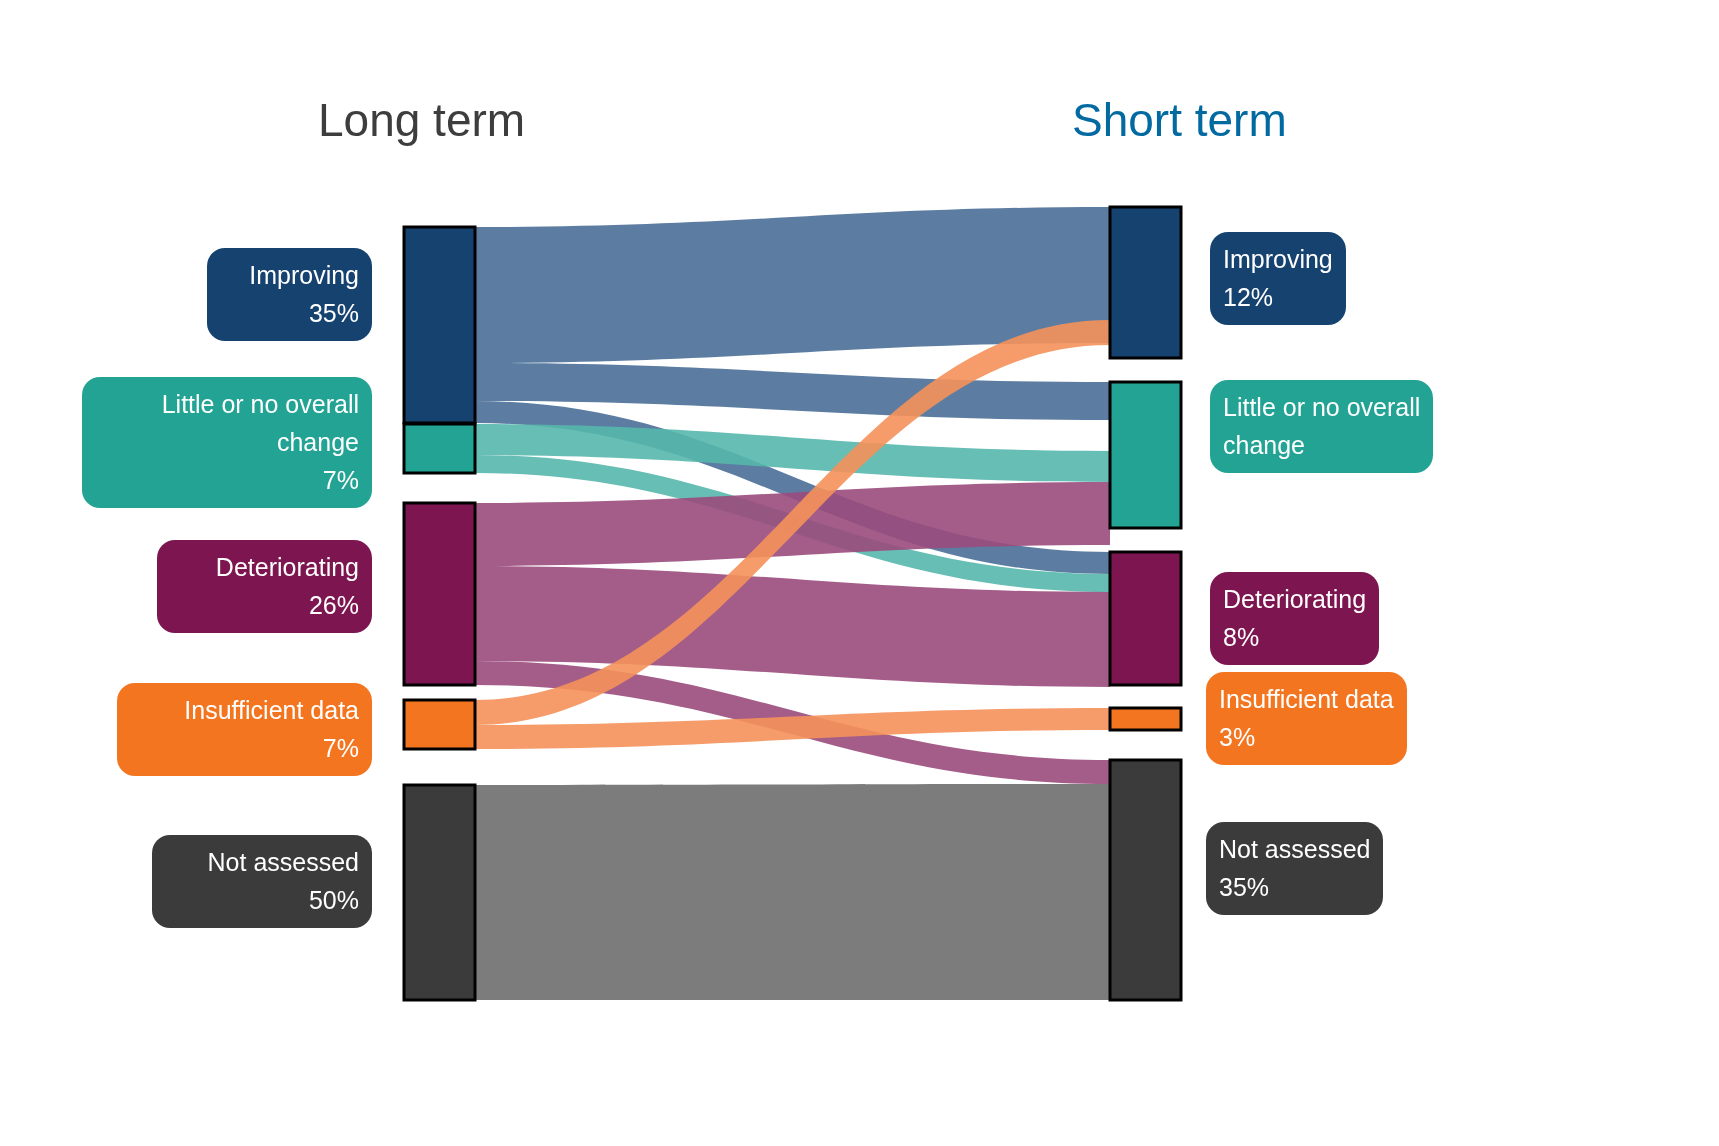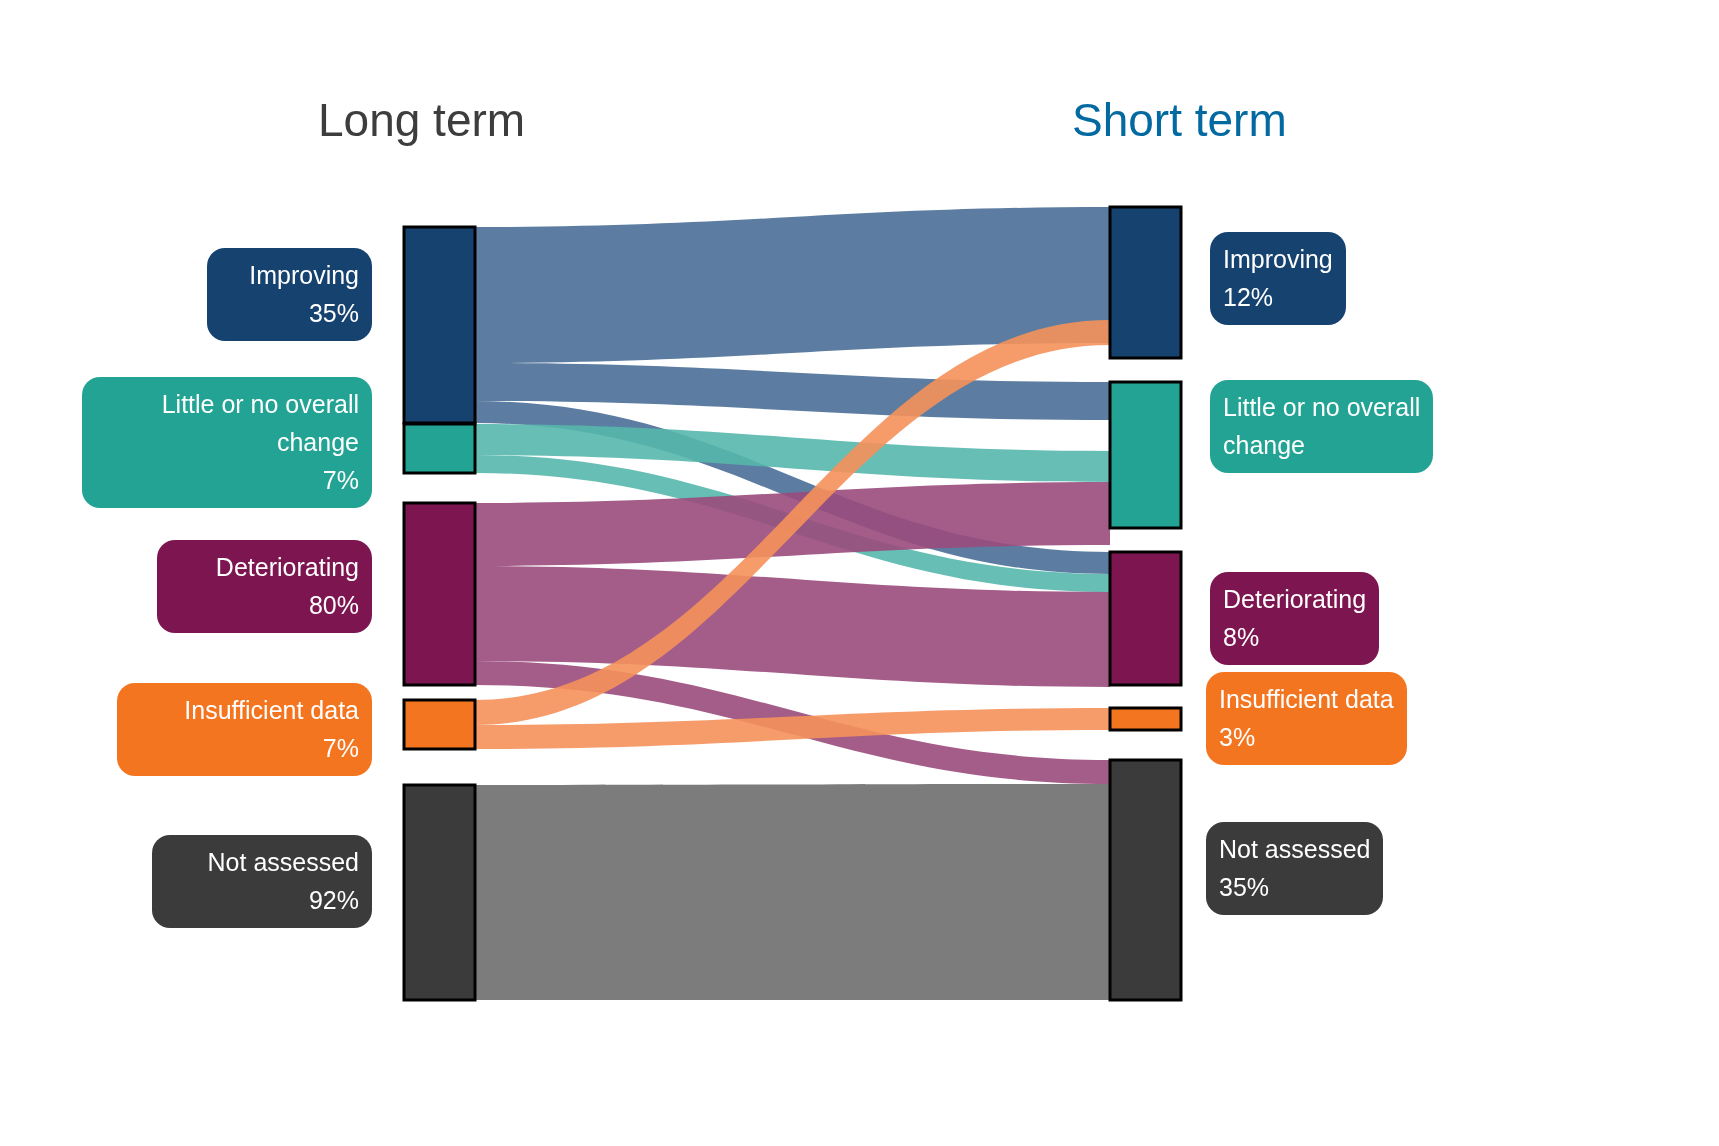--- a/index.html
+++ b/index.html
@@ -60,29 +60,29 @@
         <span class="ln">Improving</span>
         <span class="ln">35%</span>
       </div>
       <div class="nlabel left-lab" style="background: rgb(35, 163, 148); top: 377px; left: 82px; width: 290px;">
         <span class="ln">Little or no overall</span>
         <span class="ln">change</span>
         <span class="ln">7%</span>
       </div>
       <div class="nlabel left-lab" style="background: rgb(125, 22, 80); top: 540px; left: 157px; width: 215px;">
         <span class="ln">Deteriorating</span>
-        <span class="ln">80%</span>
+        <span class="ln">26%</span>
       </div>
       <div class="nlabel left-lab" style="background: rgb(244, 117, 31); top: 683px; left: 117px; width: 255px;">
         <span class="ln">Insufficient data</span>
         <span class="ln">7%</span>
       </div>
       <div class="nlabel left-lab" style="background: rgb(59, 59, 59); top: 835px; left: 152px; width: 220px;">
         <span class="ln">Not assessed</span>
-        <span class="ln">92%</span>
+        <span class="ln">50%</span>
       </div>
     </div>
   <div id="right-labels">
       <div class="nlabel right-lab" style="background: rgb(22, 66, 112); top: 232px; left: 1210px;">
         <span class="ln">Improving</span>
         <span class="ln">12%</span>
       </div>
       <div class="nlabel right-lab" style="background: rgb(35, 163, 148); top: 380px; left: 1210px;">
         <span class="ln">Little or no overall</span>
         <span class="ln">change</span>

